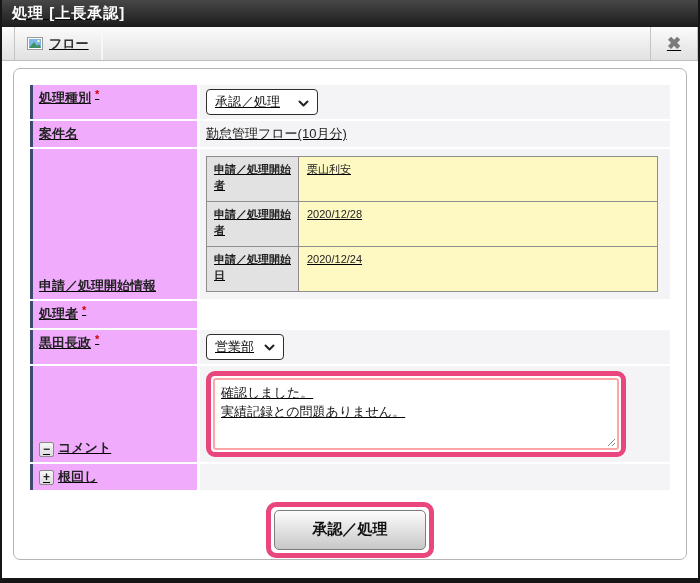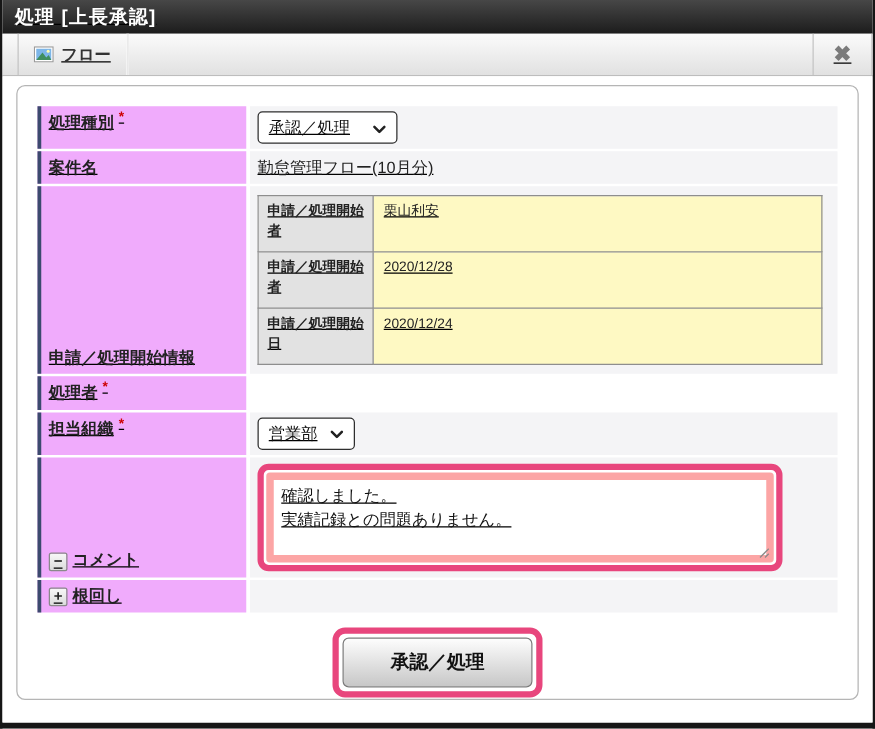--- a/index.html
+++ b/index.html
@@ -89,21 +89,21 @@
     font-family:inherit;
   }
   
   .pink-wrap{
     display:inline-block; border:5px solid #e8467d; border-radius:9px;
     padding:2px; background:#fff; line-height:0; margin:1px 0;
   }
   .comment-box{ position:relative; }
   .comment-box textarea{
     width:406px; height:72px; resize:none;
-    border:6px solid #fca5a5; border-radius:3px;
+    border:2px solid #fca5a5; border-radius:3px;
     font-family:inherit; font-size:13px; line-height:1.5;
     padding:3px 6px; color:#111; outline:none; display:block;
   }
   .resize-grip{ position:absolute; right:3px; bottom:3px; }
   
   .btn-row{ display:flex; justify-content:center; margin-top:12px; }
   .pink-ring{
     display:inline-block; border:5px solid #e8467d; border-radius:10px; padding:3px;
     background:#fff; line-height:0;
   }
@@ -199,21 +199,21 @@
 
       <div class="row">
         <div class="cell-label">
           <span>処理者</span>
             <span class="req">*</span>
         </div>
       </div>
 
       <div class="row">
         <div class="cell-label">
-          <span>担当組織</span>
+          <span>黒田長政</span>
             <span class="req">*</span>
         </div>
         <div class="cell-field">
           <div class="select">
             <span>営業部</span>
             <span>
               <svg width="11" height="7" viewBox="0 0 11 7">
                   <polyline points="1.5,1.5 5.5,5.5 9.5,1.5" stroke="#222" stroke-width="2" fill="none" stroke-linecap="round" stroke-linejoin="round"></polyline>
                 </svg>
             </span>

